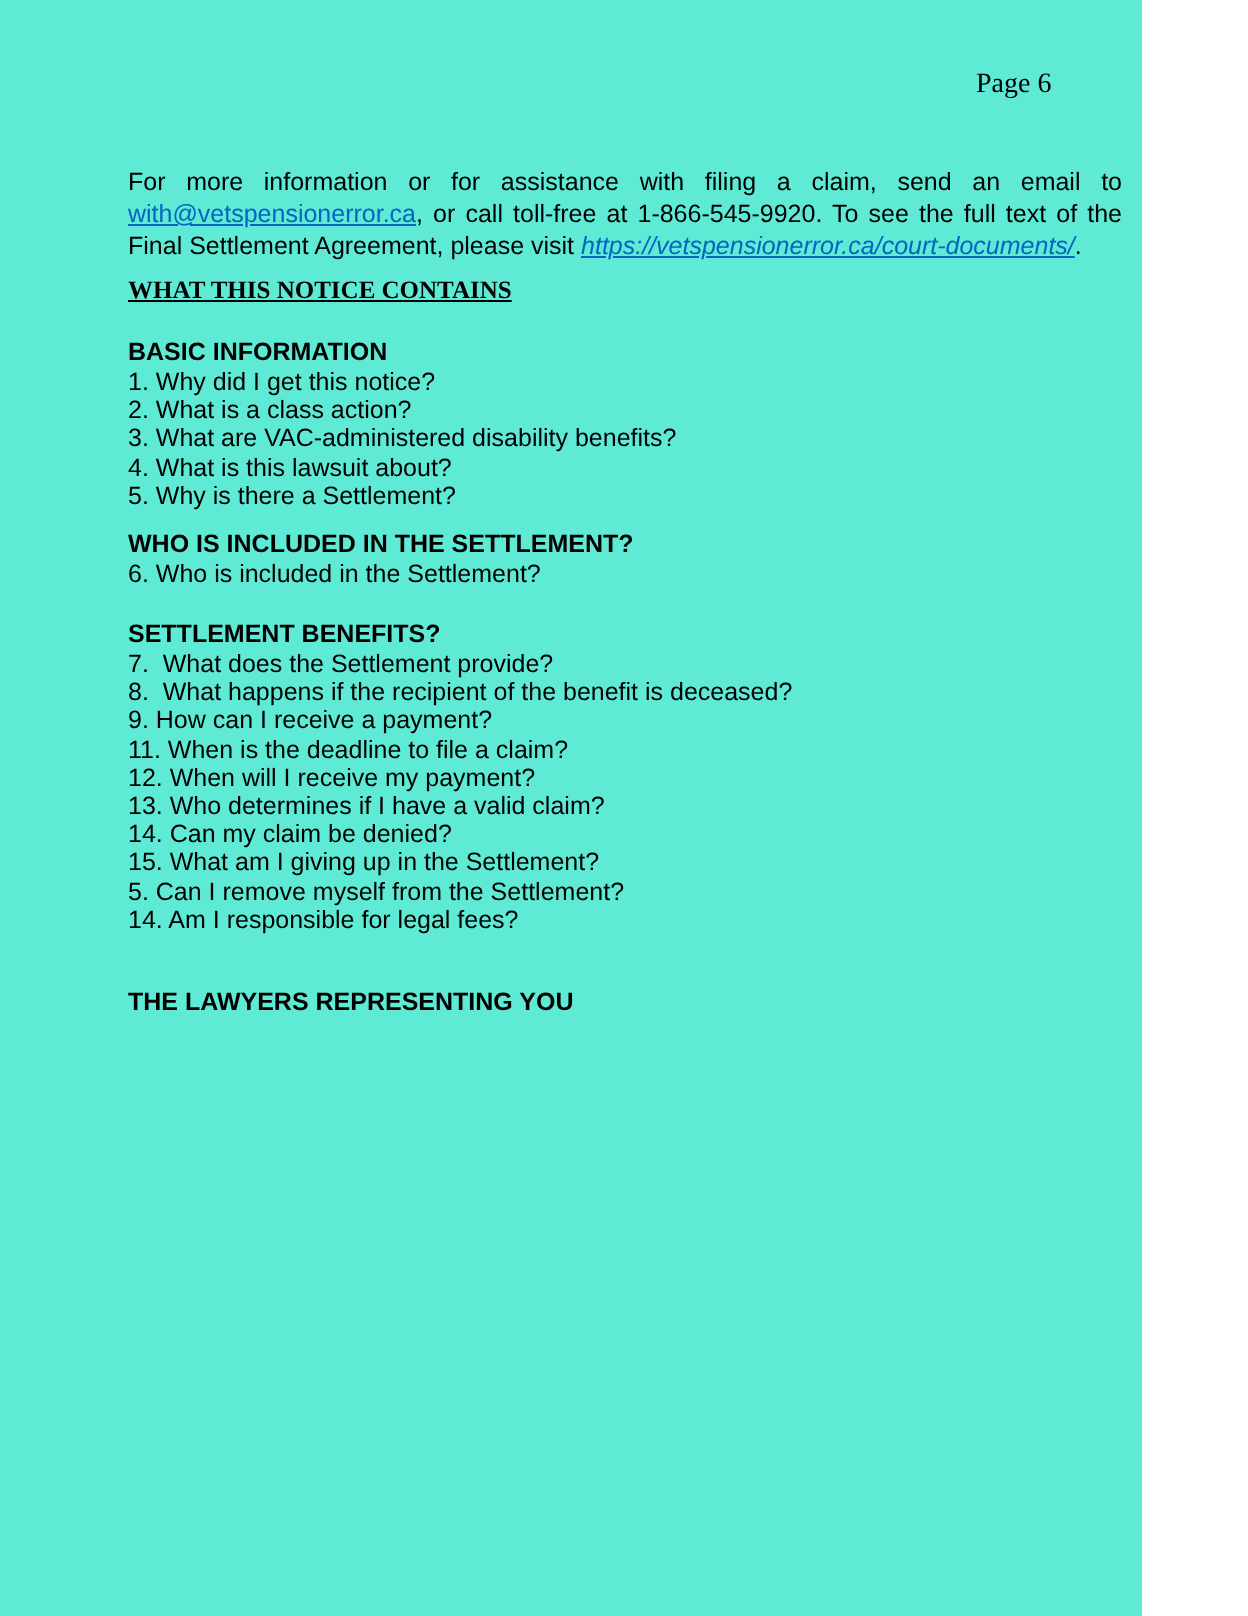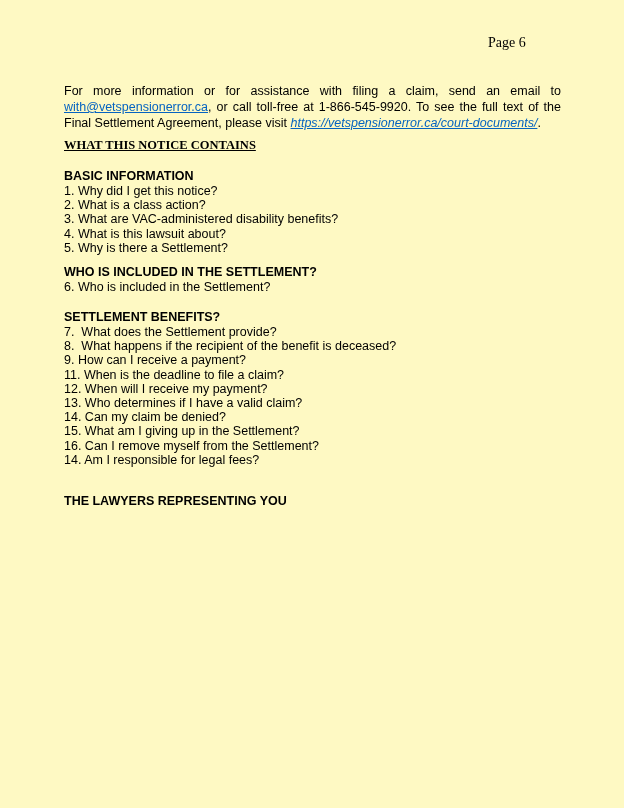--- a/index.html
+++ b/index.html
@@ -3,22 +3,22 @@
 <meta charset="utf-8">
 <style>
   html, body { margin: 0; padding: 0; }
   body {
     width: 624px; height: 808px;
     background: #ffffff;
     font-family: "Liberation Sans", sans-serif;
   }
   .page {
     position: relative;
-    width: 624px; height: 808px;
-    background: #fef9c3;
+    width: 571px; height: 808px;
+    background: #5eead4;
     color: #000000;
     font-size: 12.5px;
     overflow: hidden;
   }
   .page-number {
     position: absolute;
     left: 488px; top: 35px;
     font-family: "Liberation Serif", serif;
     font-size: 14px;
     line-height: 16px;
@@ -93,21 +93,21 @@
       <div class="section" style="top: 310px;">
         <div class="section-heading">SETTLEMENT BENEFITS?</div>
         <div class="toc-item">7.  What does the Settlement provide?</div>
         <div class="toc-item">8.  What happens if the recipient of the benefit is deceased?</div>
         <div class="toc-item">9. How can I receive a payment?</div>
         <div class="toc-item">11. When is the deadline to file a claim?</div>
         <div class="toc-item">12. When will I receive my payment?</div>
         <div class="toc-item">13. Who determines if I have a valid claim?</div>
         <div class="toc-item">14. Can my claim be denied?</div>
         <div class="toc-item">15. What am I giving up in the Settlement?</div>
-        <div class="toc-item">16. Can I remove myself from the Settlement?</div>
+        <div class="toc-item">5. Can I remove myself from the Settlement?</div>
         <div class="toc-item">14. Am I responsible for legal fees?</div>
       </div>
       <div class="section" style="top: 494px;">
         <div class="section-heading">THE LAWYERS REPRESENTING YOU</div>
       </div>
     </div>
 
 </div>
 
 </body></html>

